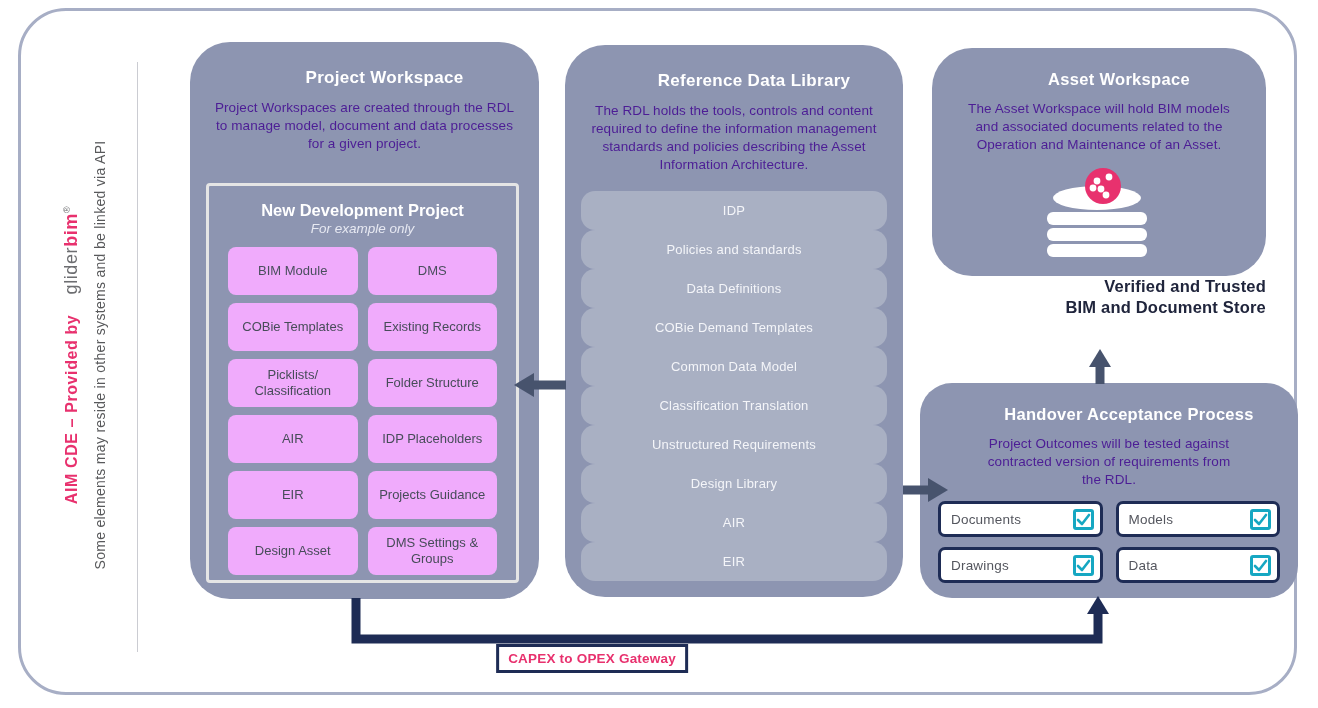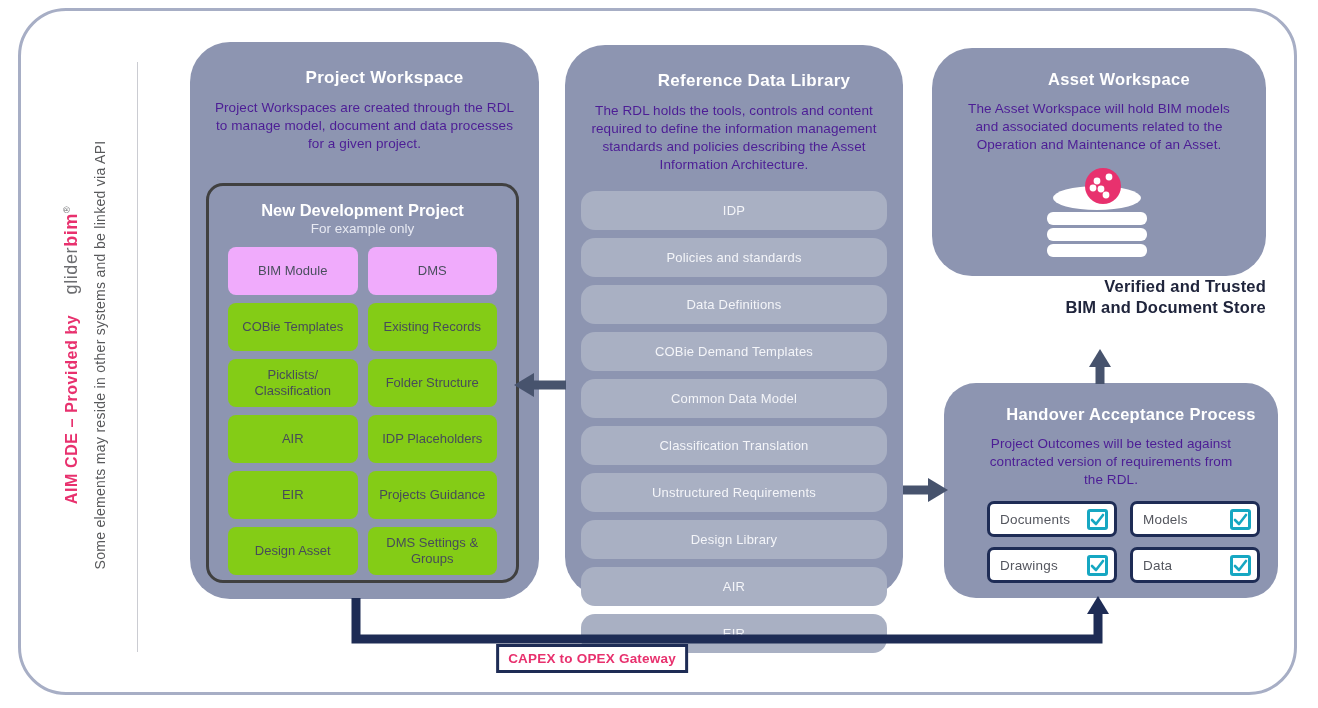--- a/index.html
+++ b/index.html
@@ -17,63 +17,63 @@
   .side-line1 .glider{font-weight:400;color:#6d6e71;font-size:18px;}
   .side-line1 .bim{font-weight:700;color:#e8316e;font-size:18px;}
   .side-line1 .reg{font-size:9px;color:#6d6e71;vertical-align:super;font-weight:400;}
   .side-line2{left:100px;top:355px;font-size:14px;color:#58595b;letter-spacing:.3px;}
   .divider{position:absolute;left:137px;top:62px;width:1px;height:590px;background:#cbccd2;}
   
   .panel{position:absolute;background:#8d95b1;border-radius:40px;box-sizing:border-box;color:#fff;}
   .panel-pw{left:190px;top:42px;width:349px;height:557px;}
   .panel-rdl{left:565px;top:45px;width:338px;height:552px;}
   .panel-aw{left:932px;top:48px;width:334px;height:228px;}
-  .panel-ho{left:944px;top:383px;width:334px;height:215px;border-radius:32px;}
+  .panel-ho{left:920px;top:383px;width:378px;height:215px;border-radius:32px;}
   .p-title{text-align:center;font-weight:700;font-size:17px;letter-spacing:.3px;margin-top:26px;margin-left:40px;}
   .panel-ho .p-title,.panel-aw .p-title{font-size:16.5px;margin-top:22px;}
   .p-desc{
     text-align:center;font-size:13.5px;line-height:1.34;color:#4c1d95;
     margin:11px auto 0;letter-spacing:.1px;
   }
   .panel-pw .p-desc{max-width:308px;}
   .panel-rdl .p-desc{max-width:296px;}
   .panel-aw .p-desc{max-width:282px;}
   .panel-ho .p-desc{max-width:262px;}
   
   .ndp-box{
     position:absolute;left:16px;top:141px;width:313px;height:400px;
-    border:3px solid #404040;border-radius:17px;box-sizing:border-box;
+    border:3px solid #e5e5e5;border-radius:4px;box-sizing:border-box;
   }
   .ndp-title{text-align:center;font-weight:700;font-size:16.5px;margin-top:15px;}
-  .ndp-sub{text-align:center;font-size:13.5px;color:#e7e9f2;margin-top:1px;}
+  .ndp-sub{text-align:center;font-size:13.5px;color:#e7e9f2;margin-top:1px;font-style:italic;}
   .pw-grid{
     display:grid;grid-template-columns:1fr 1fr;gap:8px 10px;
     padding:0 19px;margin-top:11px;
   }
   .pw-item{
-    height:48px;border-radius:8px;background:#84cc16;color:#474c59;
+    height:48px;border-radius:8px;background:#f0abfc;color:#474c59;
     display:flex;align-items:center;justify-content:center;text-align:center;
     font-size:13px;line-height:1.2;padding:0 6px;box-sizing:border-box;
   }
   .pw-item.hl{background:#f0abfc;color:#4a4f5e;}
   
   .rdl-list{padding:0 16px;margin-top:17px;}
   .rdl-pill{
     height:39px;border-radius:14px;background:#a9b0c3;color:#f4f5f9;
     display:flex;align-items:center;justify-content:center;
-    font-size:13px;margin-bottom:8px;letter-spacing:.2px;
+    font-size:13px;letter-spacing:.2px;
   }
   
   .aw-icon{display:block;margin:12px auto 0;}
   .aw-store{
     text-align:right;font-weight:700;font-size:16.5px;color:#20253c;
     line-height:1.25;margin-top:8px;letter-spacing:.2px;
   }
   
-  .ho-grid{display:grid;grid-template-columns:1fr 1fr;gap:10px 13px;padding:0 18px;margin-top:12px;margin-left:25px;}
+  .ho-grid{display:grid;grid-template-columns:1fr 1fr;gap:10px 13px;padding:0 18px;margin-top:12px;}
   .ho-item{
     height:36px;background:#fff;border:3px solid #1e2c55;border-radius:7px;
     box-sizing:border-box;display:flex;align-items:center;justify-content:space-between;
     padding:0 6px 0 10px;
   }
   .ho-label{font-size:13.5px;color:#54565e;letter-spacing:.2px;}
   .ho-cb{
     width:21px;height:21px;border:3px solid #16a7c2;border-radius:3px;
     box-sizing:border-box;background:#fff;display:flex;align-items:center;justify-content:center;
   }

